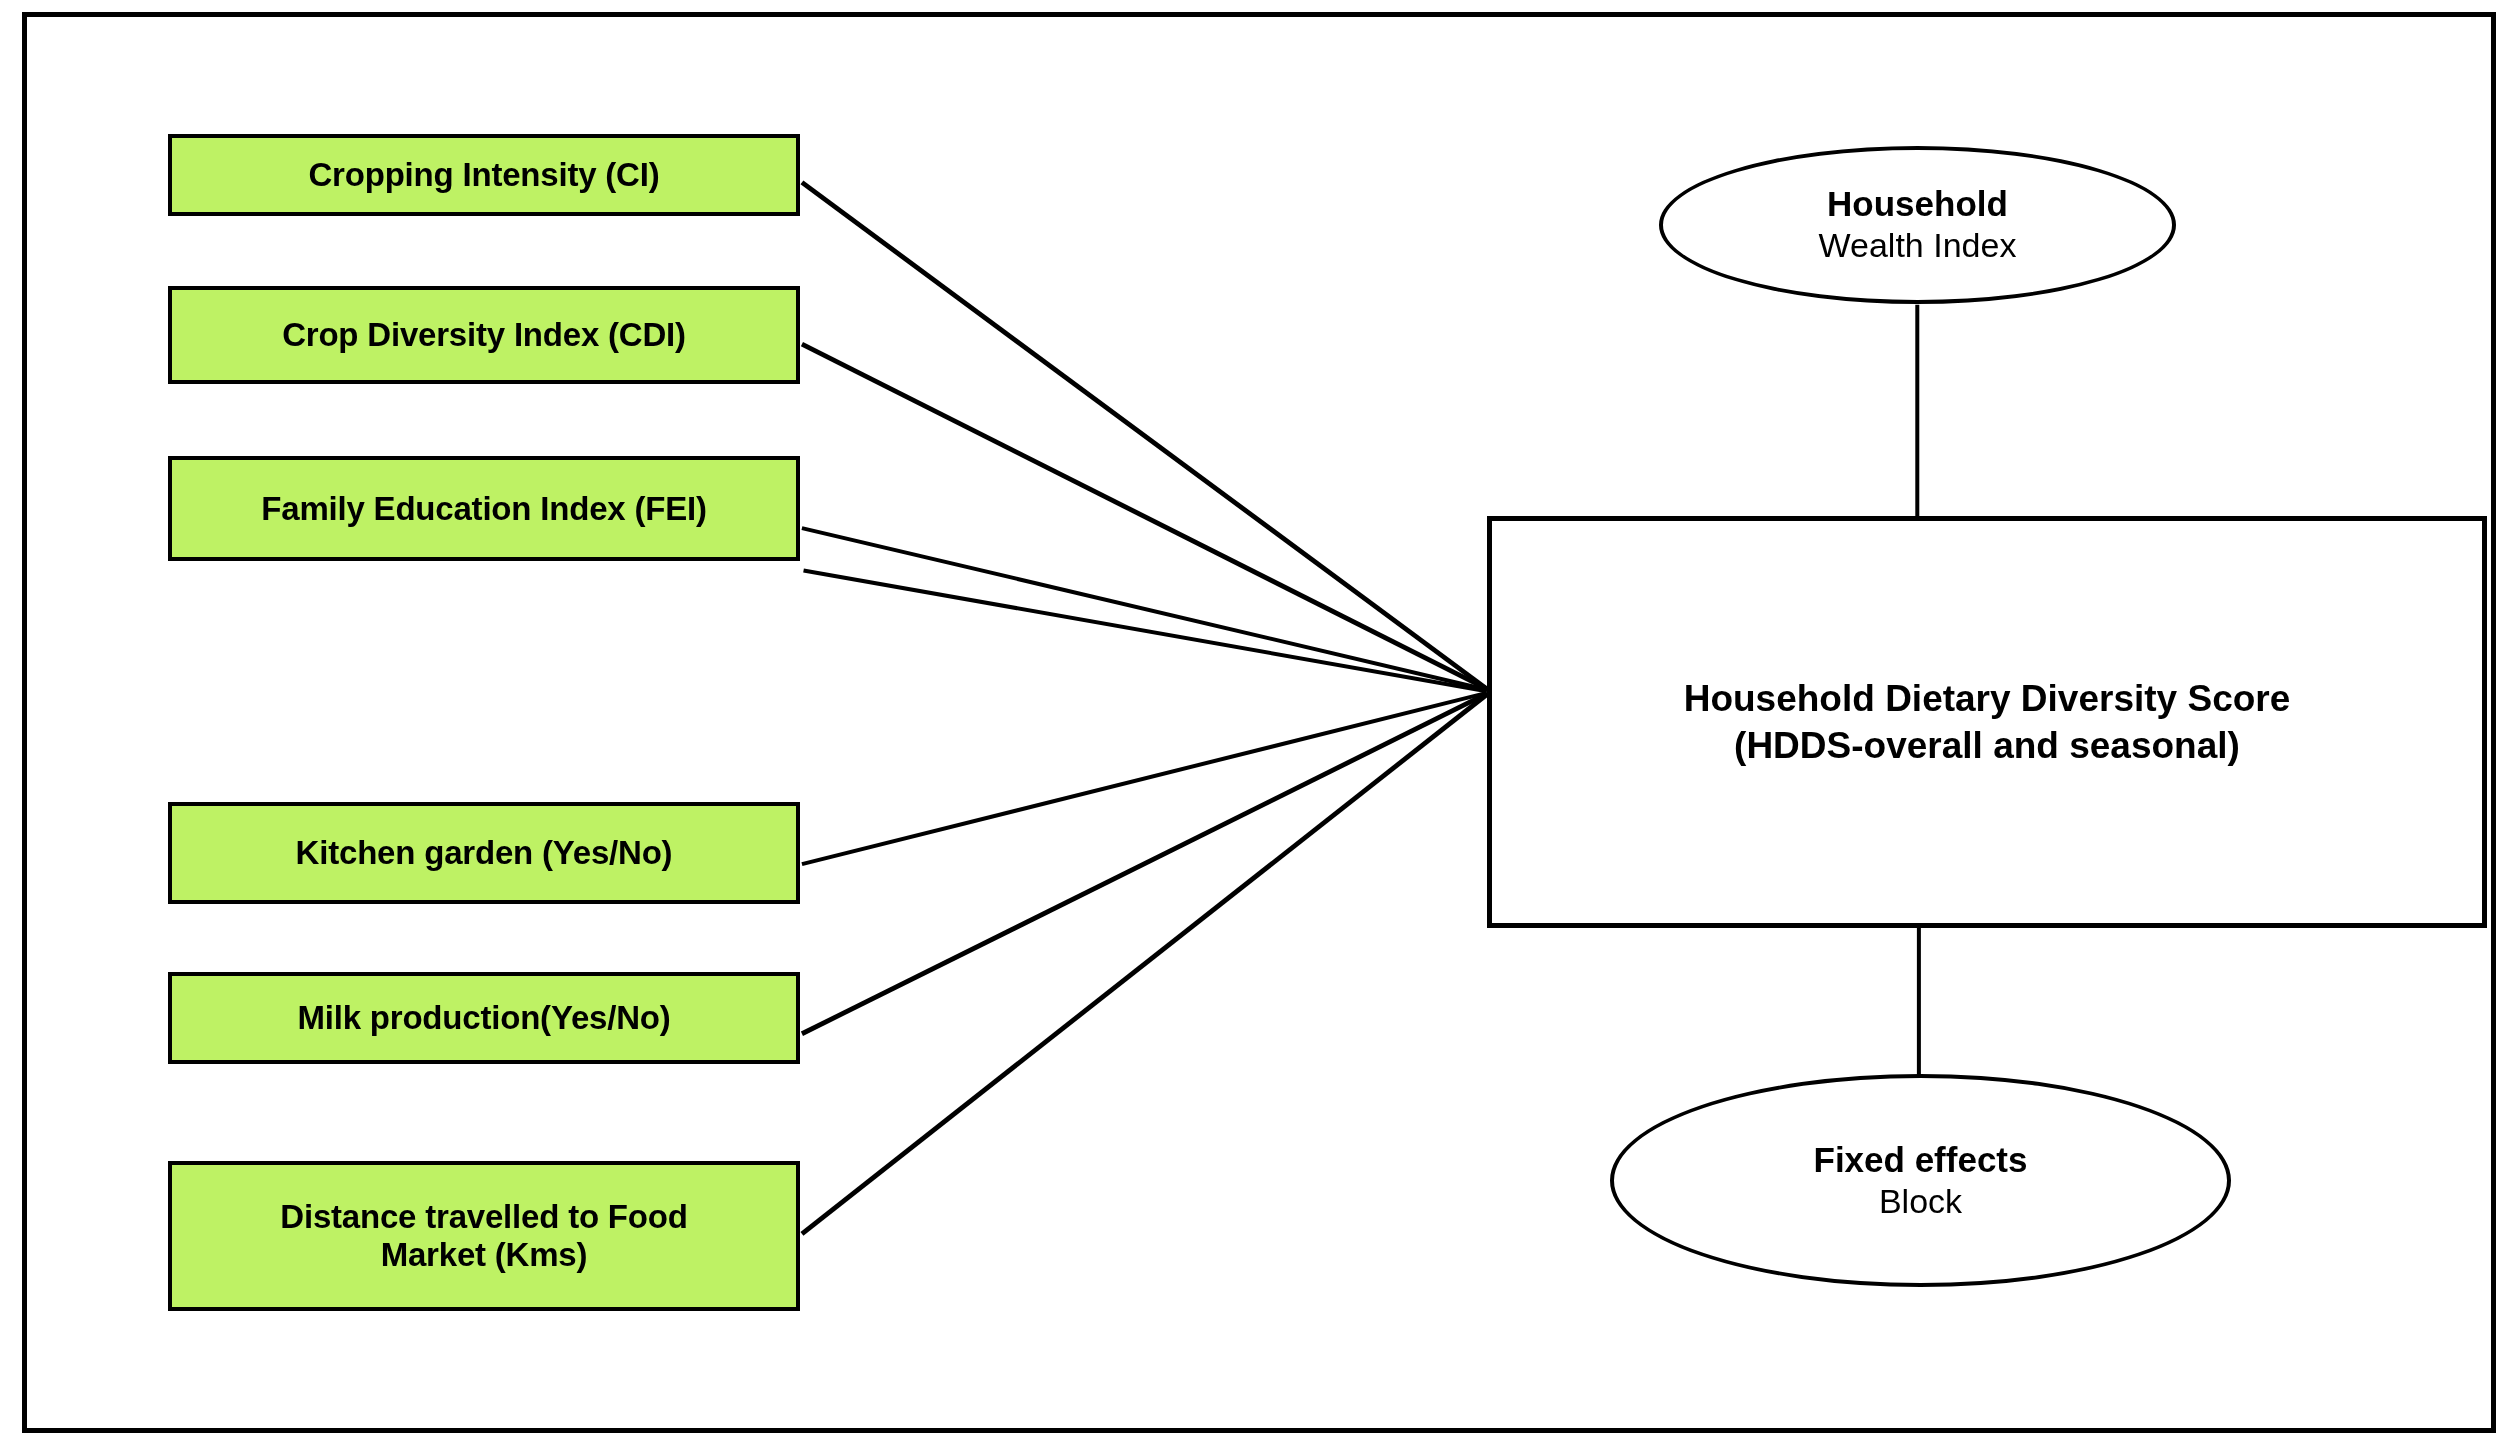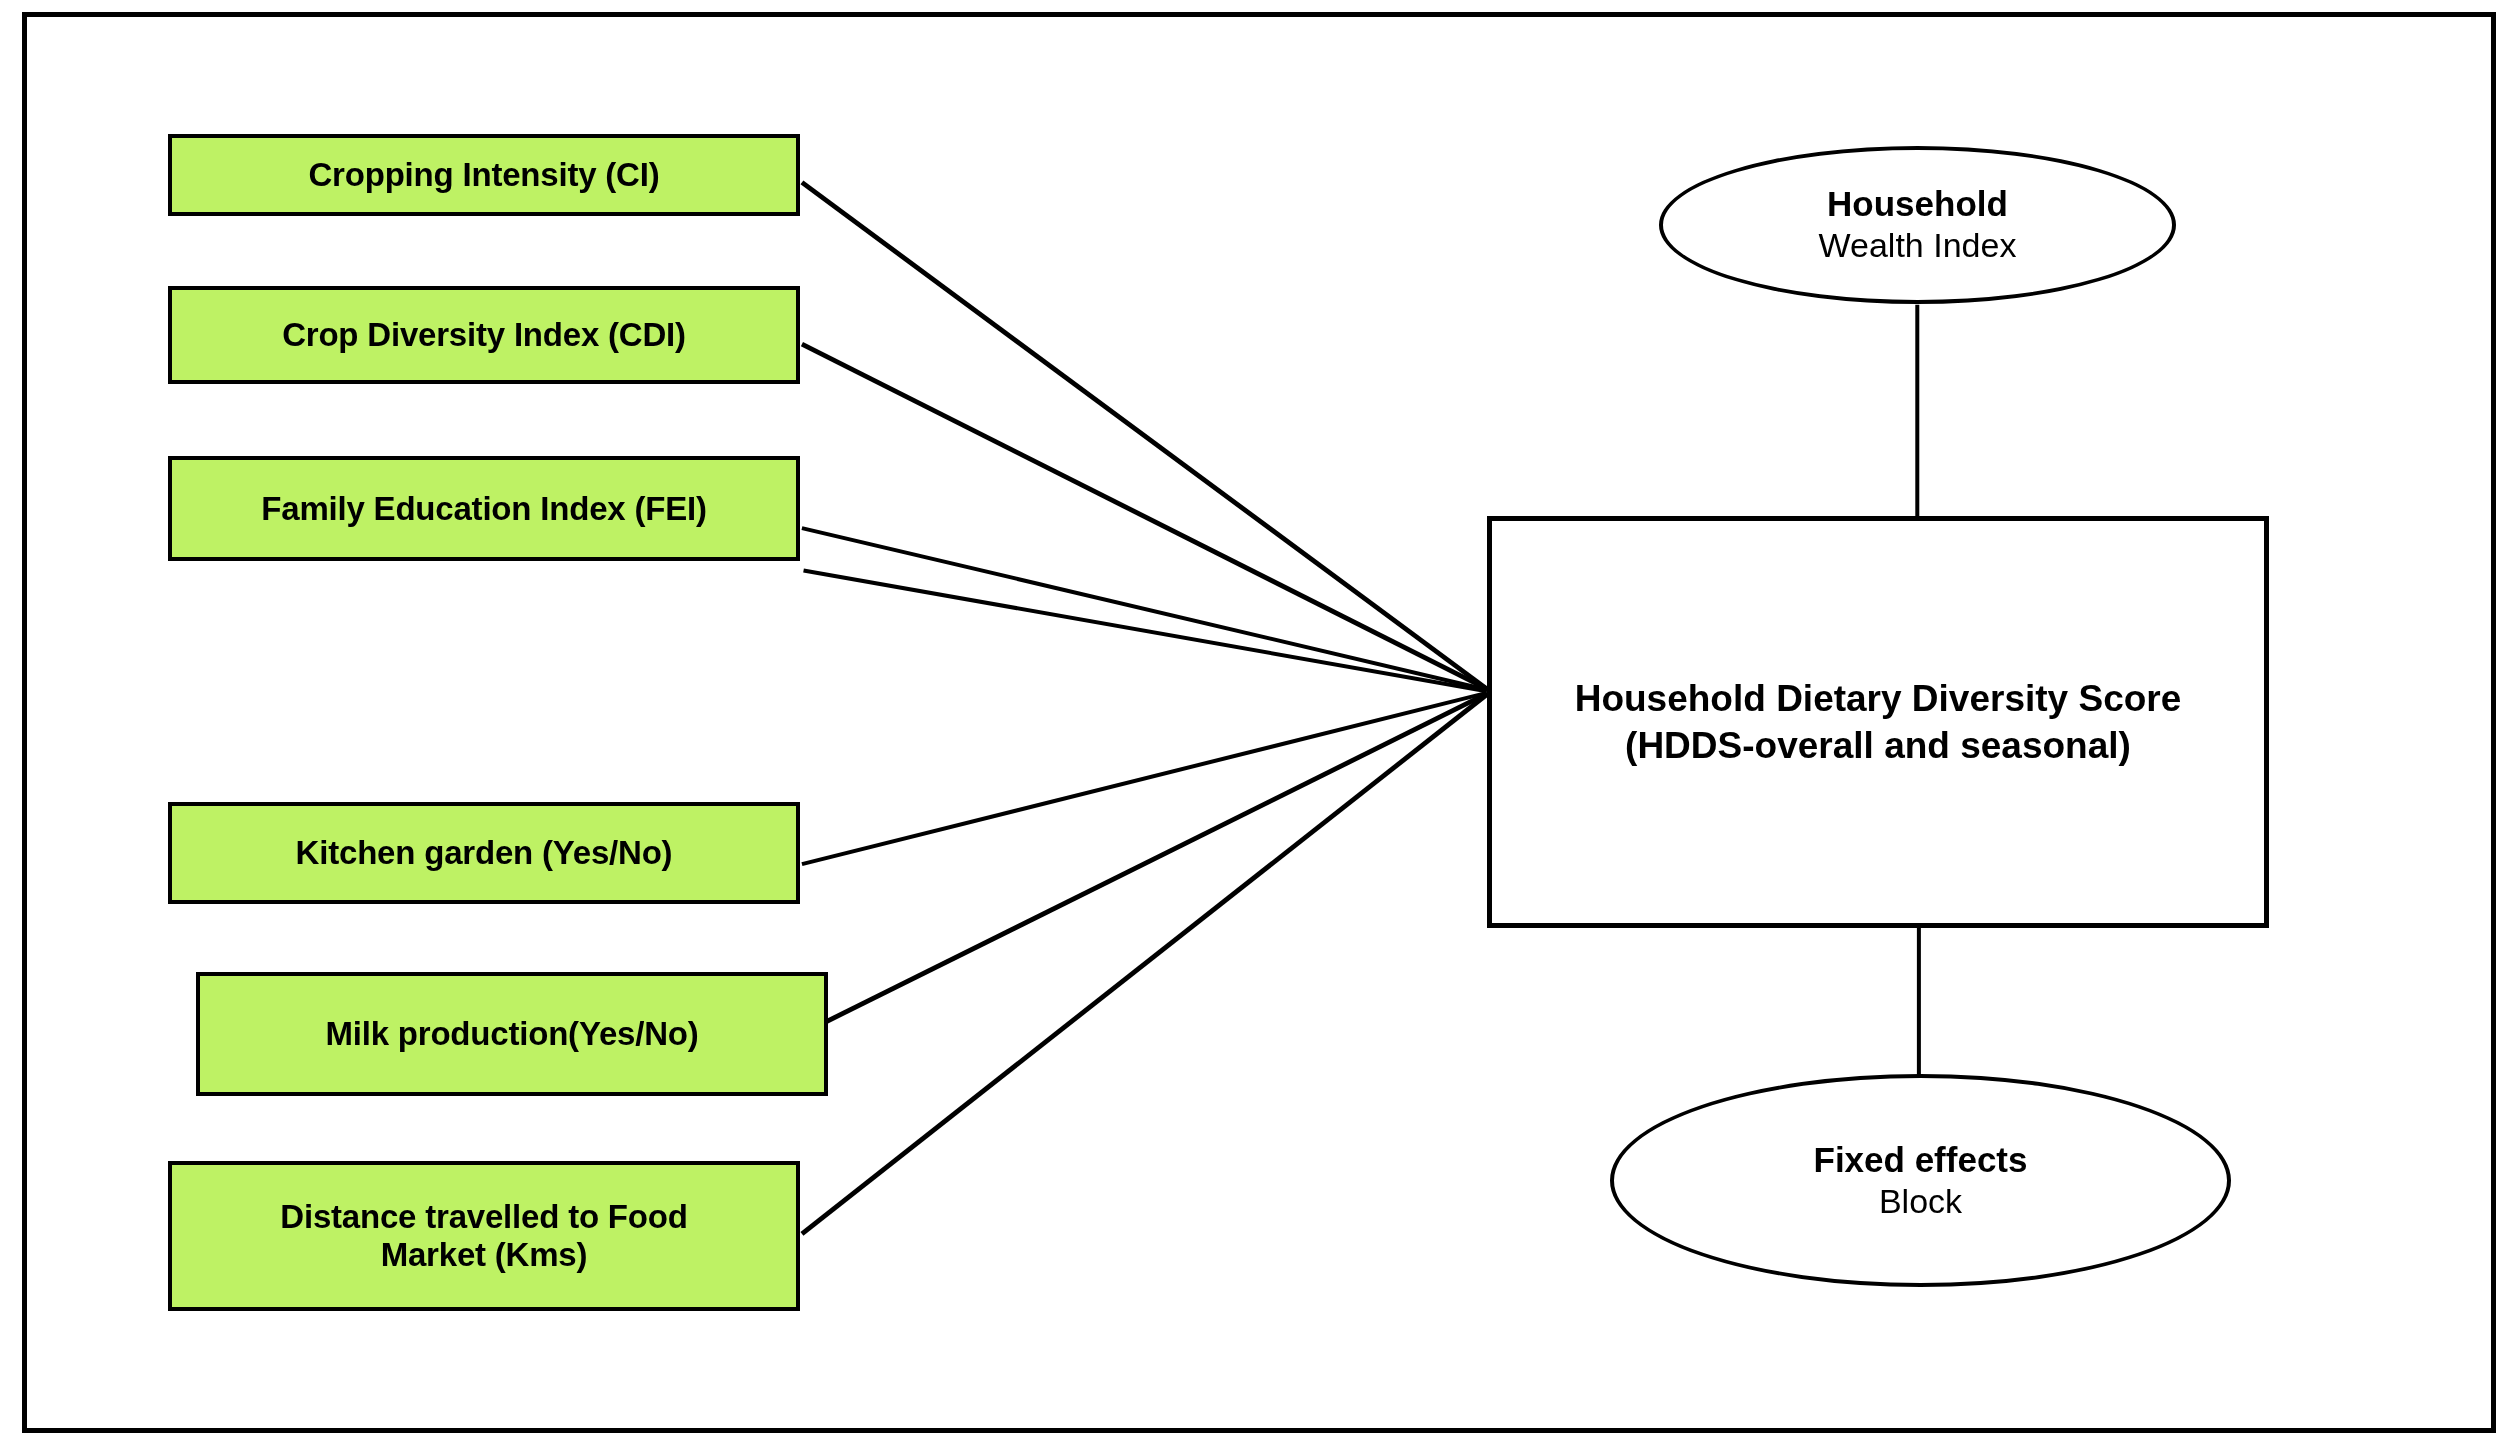--- a/index.html
+++ b/index.html
@@ -21,21 +21,21 @@
     position:absolute;left:168px;width:632px;
     border:4.8px solid #000;box-sizing:border-box;background:#bef264;
     display:flex;align-items:center;justify-content:center;text-align:center;
   }
   .pred-label{
     font-weight:bold;font-size:33px;line-height:1.14;
     letter-spacing:-0.2px;white-space:pre-line;padding:0 8px;
   }
 
   #main-box{
-    position:absolute;left:1487px;top:516px;width:782px;height:412px;
+    position:absolute;left:1487px;top:516px;width:1000px;height:412px;
     border:5.6px solid #000;box-sizing:border-box;background:#fff;
     display:flex;align-items:center;justify-content:center;text-align:center;
   }
   #main-box .main-label{
     font-weight:bold;font-size:37px;line-height:1.28;white-space:pre-line;
   }
 
   .ellipse-node{
     position:absolute;border:4px solid #000;border-radius:50%;
     background:#fff;display:flex;flex-direction:column;
@@ -78,21 +78,21 @@
 
   <div class="pred-box" style="top:456px;height:105px;">
     <span class="pred-label">Family Education Index (FEI)</span>
   </div>
 
 
   <div class="pred-box" style="top:802px;height:102px;">
     <span class="pred-label">Kitchen garden (Yes/No)</span>
   </div>
 
-  <div class="pred-box" style="top:972px;height:124px;margin-left:28px;">
+  <div class="pred-box" style="top:972px;height:92px;">
     <span class="pred-label">Milk production(Yes/No)</span>
   </div>
 
   <div class="pred-box" style="top:1161px;height:150px;">
     <span class="pred-label">Distance travelled to Food
 Market (Kms)</span>
   </div>
 
   <div id="main-box">
     <span class="main-label">Household Dietary Diversity Score

